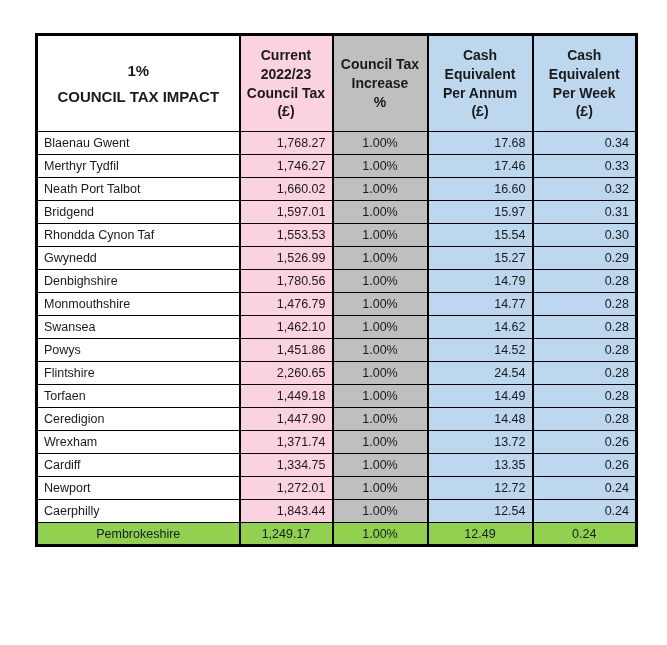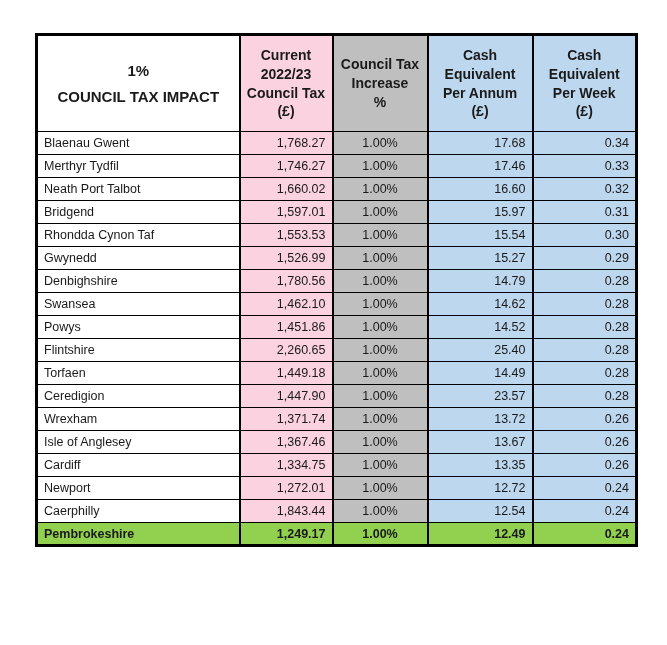--- a/index.html
+++ b/index.html
@@ -58,21 +58,21 @@
   tbody td {
     font-size: 12.5px;
     vertical-align: middle;
   }
   td.cell-name { background: #ffffff; text-align: left; padding-left: 6px; }
   td.cell-current { background: var(--pink, #fad2e0); text-align: right; padding-right: 10px; margin-left: 24px; }
   td.cell-increase { background: var(--gray, #bfbfbf); text-align: center; }
   td.cell-annum { background: var(--blue, #bdd7ee); text-align: right; padding-right: 10px; margin-left: 10px; }
   td.cell-week { background: var(--blue, #bdd7ee); text-align: right; padding-right: 10px; }
 
-  tr.highlight td { background: var(--green, #92d050) !important; font-weight: bold; }
+  tr.highlight td { background: var(--green, #92d050) !important; font-weight: normal; text-align: center; }
 </style>
 </head>
 <body>
 
 <div class="stage">
   <table class="ct">
     <colgroup>
       <col style="width:203px">
       <col style="width:93px">
       <col style="width:95px">
@@ -144,66 +144,66 @@
           <td class="cell-week">0.29</td>
         </tr>
         <tr>
           <td class="cell-name">Denbighshire</td>
           <td class="cell-current">1,780.56</td>
           <td class="cell-increase">1.00%</td>
           <td class="cell-annum">14.79</td>
           <td class="cell-week">0.28</td>
         </tr>
         <tr>
+          <td class="cell-name">Monmouthshire</td>
+          <td class="cell-current">1,476.79</td>
+          <td class="cell-increase">1.00%</td>
+          <td class="cell-annum">14.77</td>
+          <td class="cell-week">0.28</td>
+        </tr>
+        <tr>
           <td class="cell-name">Swansea</td>
           <td class="cell-current">1,462.10</td>
           <td class="cell-increase">1.00%</td>
           <td class="cell-annum">14.62</td>
           <td class="cell-week">0.28</td>
         </tr>
         <tr>
           <td class="cell-name">Powys</td>
           <td class="cell-current">1,451.86</td>
           <td class="cell-increase">1.00%</td>
           <td class="cell-annum">14.52</td>
           <td class="cell-week">0.28</td>
         </tr>
         <tr>
           <td class="cell-name">Flintshire</td>
           <td class="cell-current">2,260.65</td>
           <td class="cell-increase">1.00%</td>
-          <td class="cell-annum">25.40</td>
+          <td class="cell-annum">24.54</td>
           <td class="cell-week">0.28</td>
         </tr>
         <tr>
           <td class="cell-name">Torfaen</td>
           <td class="cell-current">1,449.18</td>
           <td class="cell-increase">1.00%</td>
           <td class="cell-annum">14.49</td>
           <td class="cell-week">0.28</td>
         </tr>
         <tr>
           <td class="cell-name">Ceredigion</td>
           <td class="cell-current">1,447.90</td>
           <td class="cell-increase">1.00%</td>
-          <td class="cell-annum">23.57</td>
+          <td class="cell-annum">14.48</td>
           <td class="cell-week">0.28</td>
         </tr>
         <tr>
           <td class="cell-name">Wrexham</td>
           <td class="cell-current">1,371.74</td>
           <td class="cell-increase">1.00%</td>
           <td class="cell-annum">13.72</td>
-          <td class="cell-week">0.26</td>
-        </tr>
-        <tr>
-          <td class="cell-name">Isle of Anglesey</td>
-          <td class="cell-current">1,367.46</td>
-          <td class="cell-increase">1.00%</td>
-          <td class="cell-annum">13.67</td>
           <td class="cell-week">0.26</td>
         </tr>
         <tr>
           <td class="cell-name">Cardiff</td>
           <td class="cell-current">1,334.75</td>
           <td class="cell-increase">1.00%</td>
           <td class="cell-annum">13.35</td>
           <td class="cell-week">0.26</td>
         </tr>
         <tr>

